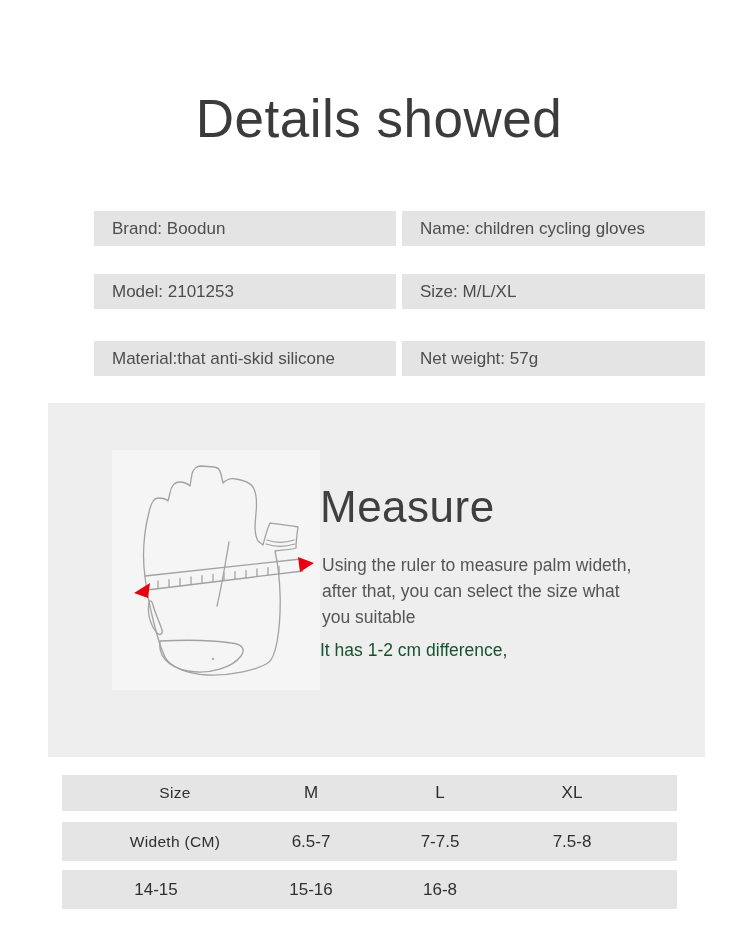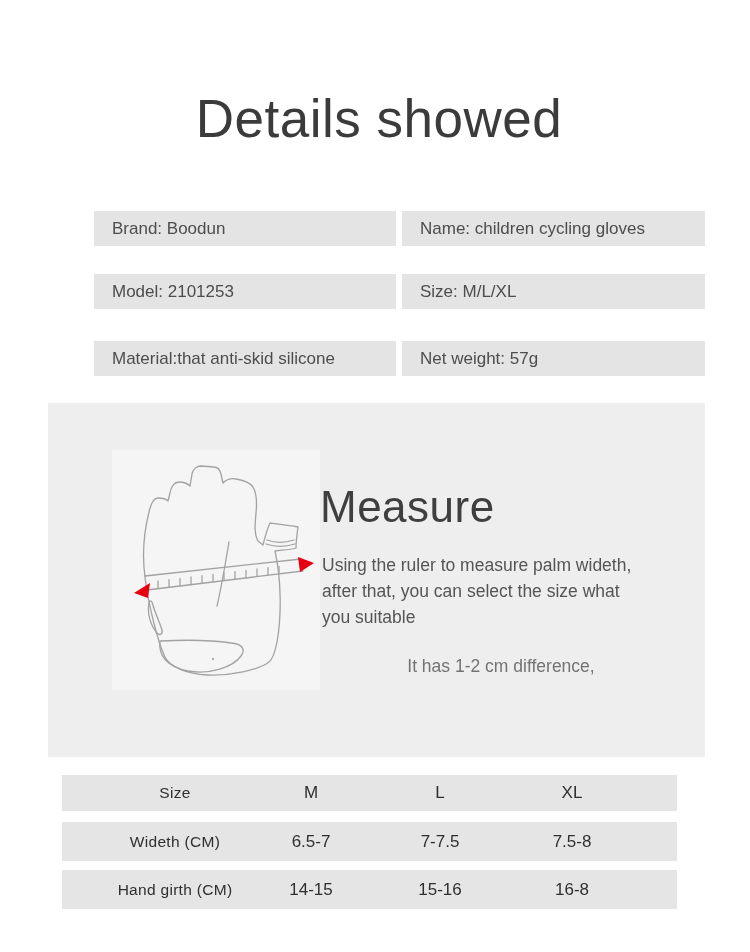--- a/index.html
+++ b/index.html
@@ -31,22 +31,22 @@
   }
   .measure-h {
     position:absolute; left:272px; top:79px; margin:0;
     font-size:44px; font-weight:400; color:#3f3f3f; letter-spacing:0.5px;
   }
   .p1 {
     position:absolute; left:274px; top:149px; width:322px; margin:0;
     font-size:17.5px; line-height:26px; color:#555555;
   }
   .p2 {
-    position:absolute; left:272px; top:235px; width:330px; margin:16px;
-    font-size:17.5px; line-height:24px; color:#737373;text-align:center;
+    position:absolute; left:272px; top:235px; width:330px; margin:0;
+    font-size:17.5px; line-height:24px; color:#14532d;
   }
 
   .trow {
     position:absolute; left:62px; width:615px; background:#e5e5e5;
     display:grid; grid-template-columns:188px 122px 136px 128px 41px;
     align-items:center; color:#2f2f2f; box-sizing:border-box;
   }
   .thead { top:775px; height:36px; }
   .rowA  { top:822px; height:39px; }
   .rowB  { top:870px; height:39px; }
@@ -105,19 +105,18 @@
   </div>
 
   <div class="trow rowA">
     <div class="cell label-cell">Wideth (CM)</div>
     <div class="cell val">6.5-7</div>
     <div class="cell val">7-7.5</div>
     <div class="cell val">7.5-8</div>
   </div>
 
   <div class="trow rowB">
-    <div class="cell label-cell">Hand girth (CM)</div>
     <div class="cell val">14-15</div>
     <div class="cell val">15-16</div>
     <div class="cell val">16-8</div>
   </div>
 
 </div>
 
 </body></html>

